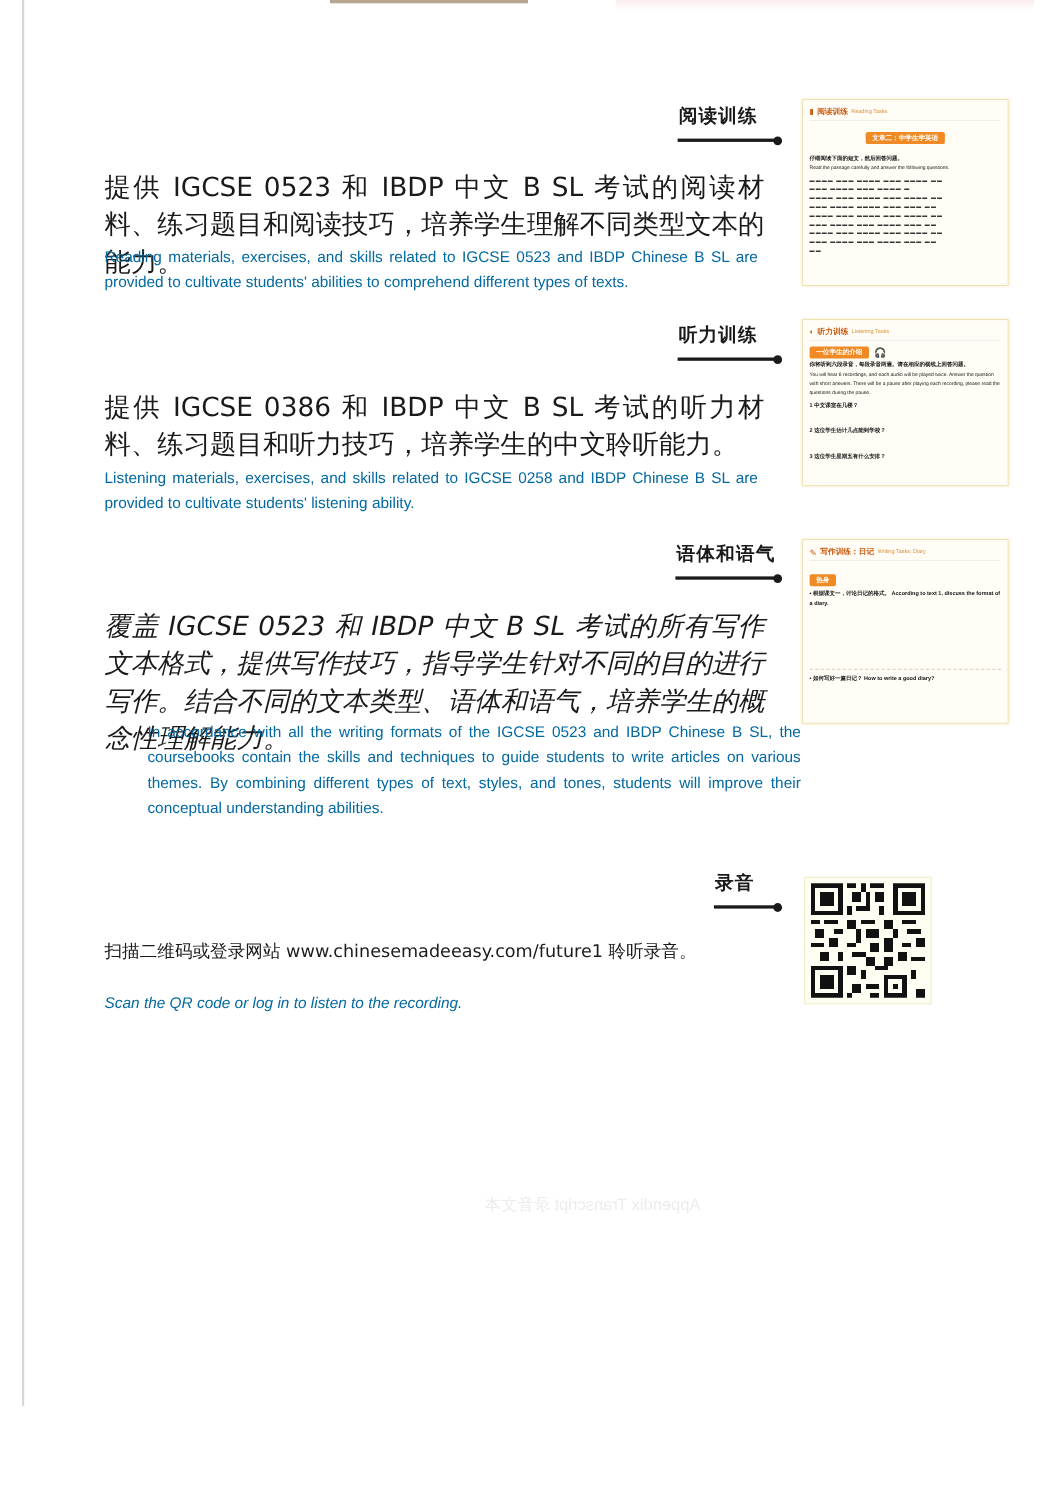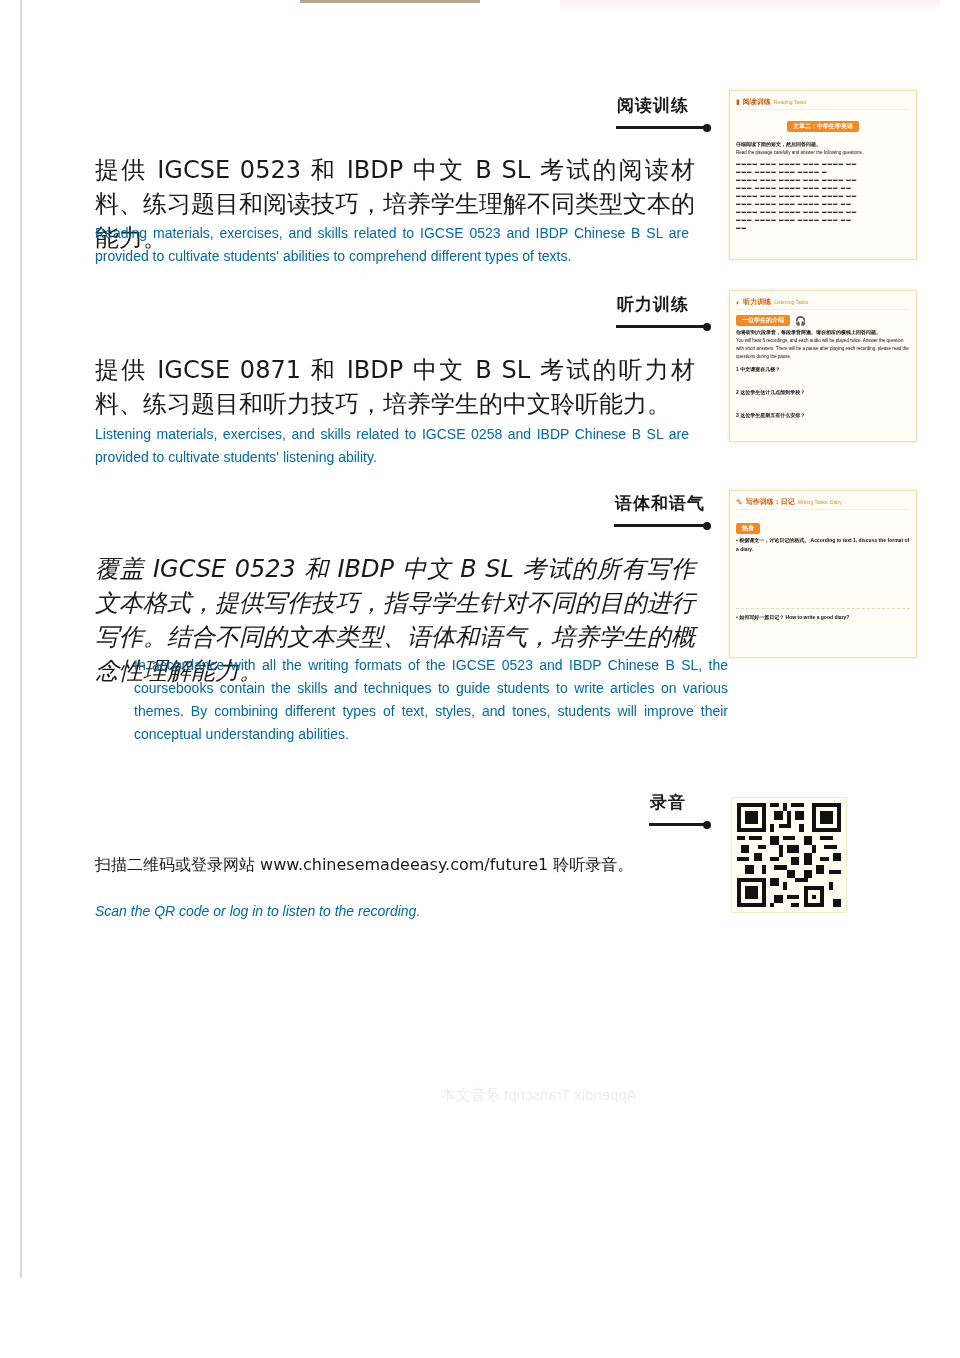--- a/index.html
+++ b/index.html
@@ -54,21 +54,21 @@
     <div style="text-align:center;margin:4px 0 8px;"><span class="orange-pill">文章二：中学生学英语</span></div>
     <div class="tiny">仔细阅读下面的短文，然后回答问题。</div>
     <div class="tiny-n">Read the passage carefully and answer the following questions.</div>
     <div class="tiny-n" style="margin-top:3px;color:#333;letter-spacing:1px;">▬▬▬▬ ▬▬▬ ▬▬▬▬ ▬▬▬ ▬▬▬▬ ▬▬<br>▬▬▬ ▬▬▬▬ ▬▬▬ ▬▬▬▬ ▬<br>▬▬▬▬ ▬▬▬ ▬▬▬▬ ▬▬▬ ▬▬▬▬ ▬▬<br>▬▬▬ ▬▬▬▬ ▬▬▬▬ ▬▬▬ ▬▬▬ ▬▬<br>▬▬▬▬ ▬▬▬ ▬▬▬▬ ▬▬▬ ▬▬▬▬ ▬▬<br>▬▬▬ ▬▬▬▬ ▬▬▬ ▬▬▬▬ ▬▬▬ ▬▬<br>▬▬▬▬ ▬▬▬ ▬▬▬▬ ▬▬▬ ▬▬▬▬ ▬▬<br>▬▬▬ ▬▬▬▬ ▬▬▬ ▬▬▬▬ ▬▬▬ ▬▬<br>▬▬</div>
   </div>
 </div>
 
 <div class="section">
   <div class="heading" style="left:617px;top:293px;">听力训练</div>
   <div class="rule" style="left:616px;top:325px;width:92px;"></div>
-  <div class="zh" style="top:353px;">提供 IGCSE 0871 和 IBDP 中文 B SL 考试的听力材料、练习题目和听力技巧，培养学生的中文聆听能力。</div>
+  <div class="zh" style="top:353px;">提供 IGCSE 0386 和 IBDP 中文 B SL 考试的听力材料、练习题目和听力技巧，培养学生的中文聆听能力。</div>
   <div class="en" style="top:423px;">Listening materials, exercises, and skills related to IGCSE 0258 and IBDP Chinese B SL are provided to cultivate students' listening ability.</div>
 
   <div class="thumb" style="left:729px;top:290px;width:188px;height:152px;">
     <div class="thumb-head">
       <span style="color:#c85a10;font-size:7px;">◐</span>
       <span class="zh-t">听力训练</span>
       <span class="en-t">Listening Tasks</span>
     </div>
     <div style="margin:5px 0 2px;display:flex;align-items:center;gap:5px;">
       <span class="orange-pill">一位学生的介绍</span>

